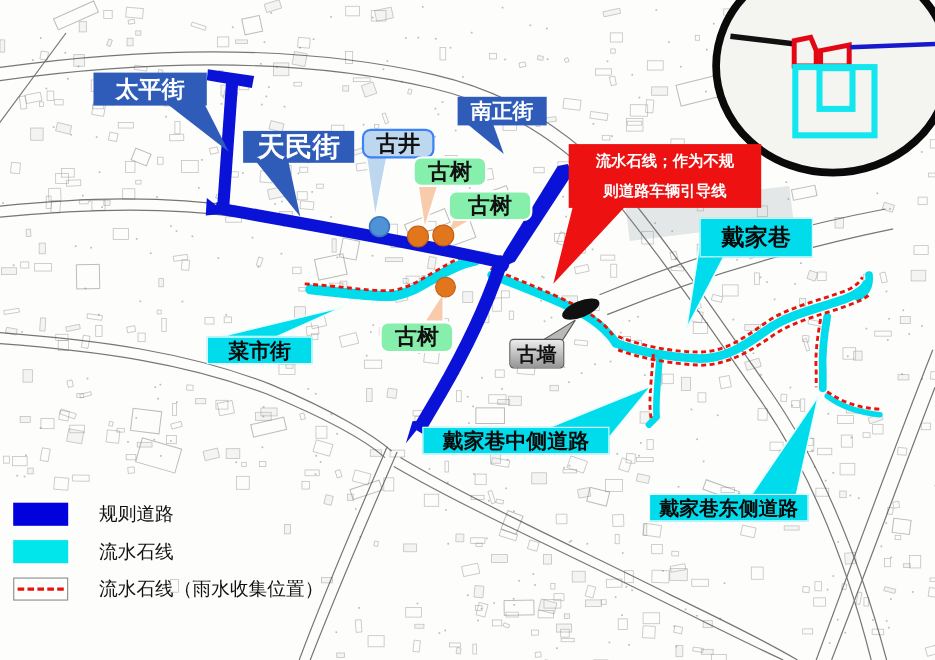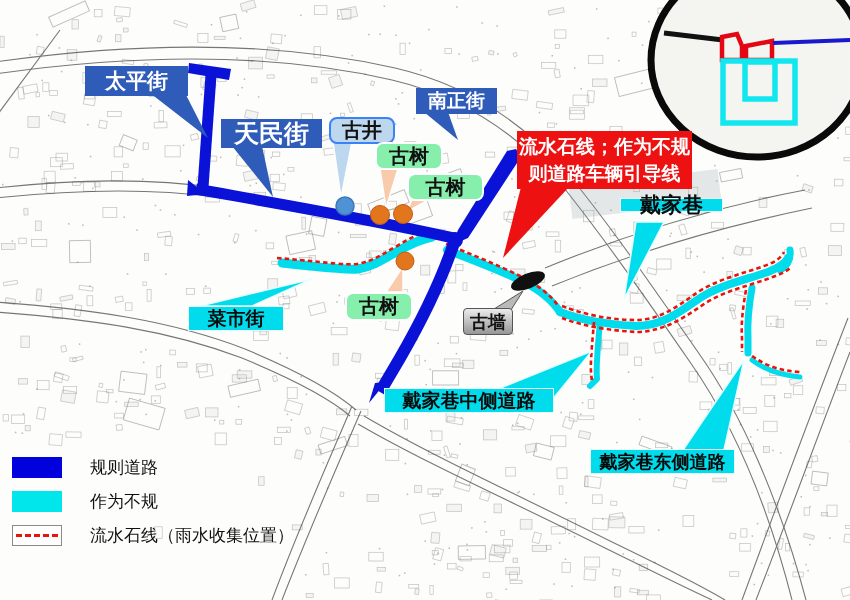--- a/index.html
+++ b/index.html
@@ -8,21 +8,21 @@
   #stage svg{position:absolute;left:0;top:0;}
   .lbl{position:absolute;display:flex;align-items:center;justify-content:center;
        box-sizing:border-box;white-space:nowrap;font-weight:bold;}
   .lbl-blue{background:#2e5cb8;color:#fff;}
   .lbl-cyan{background:#00dcec;color:#0a0a0a;border:1.5px solid #e8fdff;}
   .lbl-well{background:#bdd7ee;color:#111;border:2px solid #3b82f6;border-radius:8px;}
   .lbl-tree{background:#86efac;color:#111;border:2px solid #fff;border-radius:8px;}
   .lbl-wall{background:linear-gradient(180deg,#ececec,#969696);color:#111;
             border:1px solid #555;border-radius:4px;}
   .lbl-callout{background:#ed1111;color:#fff;flex-direction:column;line-height:27px;
-               font-size:19px;text-align:center;}
+               font-size:14px;text-align:center;}
   #legend{position:absolute;left:12px;top:444px;color:#111;}
   #legend .ttl{font-size:22px;font-weight:bold;letter-spacing:2px;}
   #legend .ttl span{border-bottom:2.5px solid #111;padding-bottom:3px;}
   #legend .ttl .gap{display:inline-block;width:18px;}
   .leg-row{display:flex;align-items:center;margin-top:13px;height:21px;text-align:center;}
   .leg-swatch{width:50px;height:21px;box-sizing:border-box;margin-right:28px;flex:0 0 auto;
               display:flex;align-items:center;justify-content:center;}
   .sw-regular{background:#0101dd;}
   .sw-irregular{background:#00e6ea;}
   .sw-water{background:#fff;border:1px solid #8a8a8a;}
@@ -883,21 +883,21 @@
     <path d="M773,43 L850,40" stroke="#1818cc" stroke-width="4" fill="none"></path>
     <rect x="723" y="61" width="72" height="62" fill="none" stroke="#12e6ef" stroke-width="5.5"></rect>
     <rect x="745" y="62" width="30" height="37" fill="none" stroke="#12e6ef" stroke-width="5.5"></rect>
   </g>
 </svg>
 
 <div class="lbl lbl-blue" style="left:85px;top:66px;width:103px;height:30px;font-size:21px;">太平街</div>
 <div class="lbl lbl-blue" style="left:221px;top:119px;width:101px;height:29px;font-size:25px;">天民街</div>
 <div class="lbl lbl-blue" style="left:368px;top:88px;width:81px;height:26px;font-size:19px;margin-left:48px;">南正街</div>
 <div class="lbl lbl-cyan" style="left:188px;top:306px;width:96px;height:25px;font-size:19px;">菜市街</div>
-<div class="lbl lbl-cyan" style="left:620px;top:198px;width:103px;height:14px;font-size:21px;">戴家巷</div>
+<div class="lbl lbl-cyan" style="left:636px;top:198px;width:103px;height:36px;font-size:21px;">戴家巷</div>
 <div class="lbl lbl-cyan" style="left:384px;top:388px;width:170px;height:25px;font-size:19px;">戴家巷中侧道路</div>
 <div class="lbl lbl-cyan" style="left:590px;top:449px;width:145px;height:25px;font-size:18px;">戴家巷东侧道路</div>
 
 <div class="lbl lbl-well" style="left:329px;top:117px;width:66px;height:27px;font-size:20px;">古井</div>
 <div class="lbl lbl-tree" style="left:375px;top:142px;width:68px;height:28px;font-size:20px;">古树</div>
 <div class="lbl lbl-tree" style="left:407px;top:173px;width:77px;height:28px;font-size:20px;">古树</div>
 <div class="lbl lbl-tree" style="left:345px;top:292px;width:68px;height:29px;font-size:20px;">古树</div>
 <div class="lbl lbl-wall" style="left:463px;top:308px;width:50px;height:27px;font-size:18px;">古墙</div>
 
 <div class="lbl lbl-callout" style="left:517px;top:131px;width:175px;height:58px;">
@@ -905,21 +905,21 @@
   <div>则道路车辆引导线</div>
 </div>
 
 <div id="legend">
   <div class="leg-row">
     <div class="leg-swatch sw-regular"></div>
     <div class="leg-label">规则道路</div>
   </div>
   <div class="leg-row">
     <div class="leg-swatch sw-irregular"></div>
-    <div class="leg-label">作为不规</div>
+    <div class="leg-label">流水石线</div>
   </div>
   <div class="leg-row">
     <div class="leg-swatch sw-water">
           <div class="dash"></div>
         </div>
     <div class="leg-label">流水石线（雨水收集位置）</div>
   </div>
 </div>
 
 </div>

